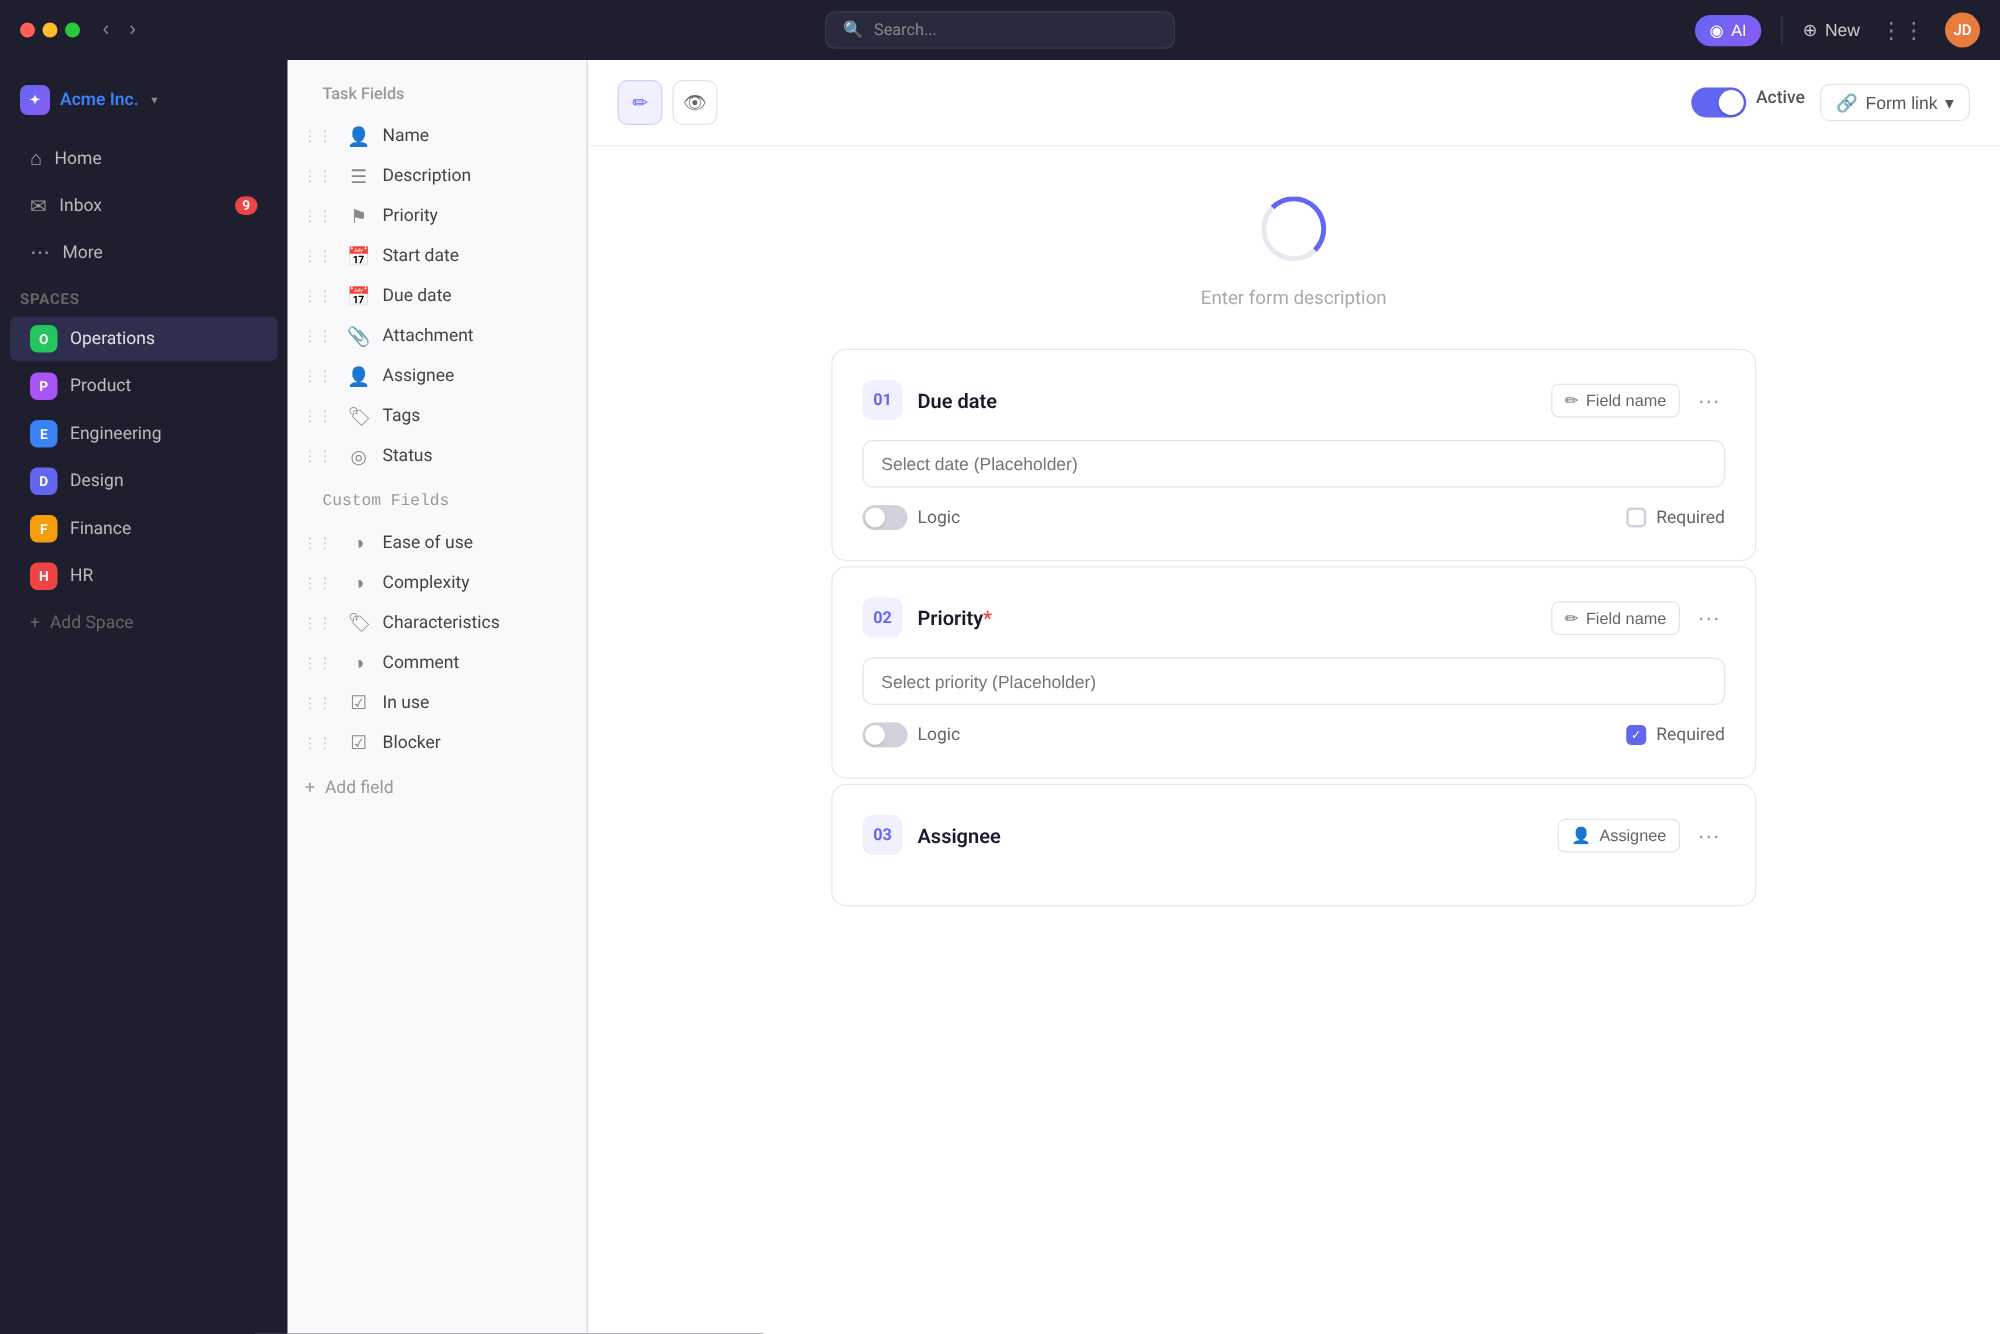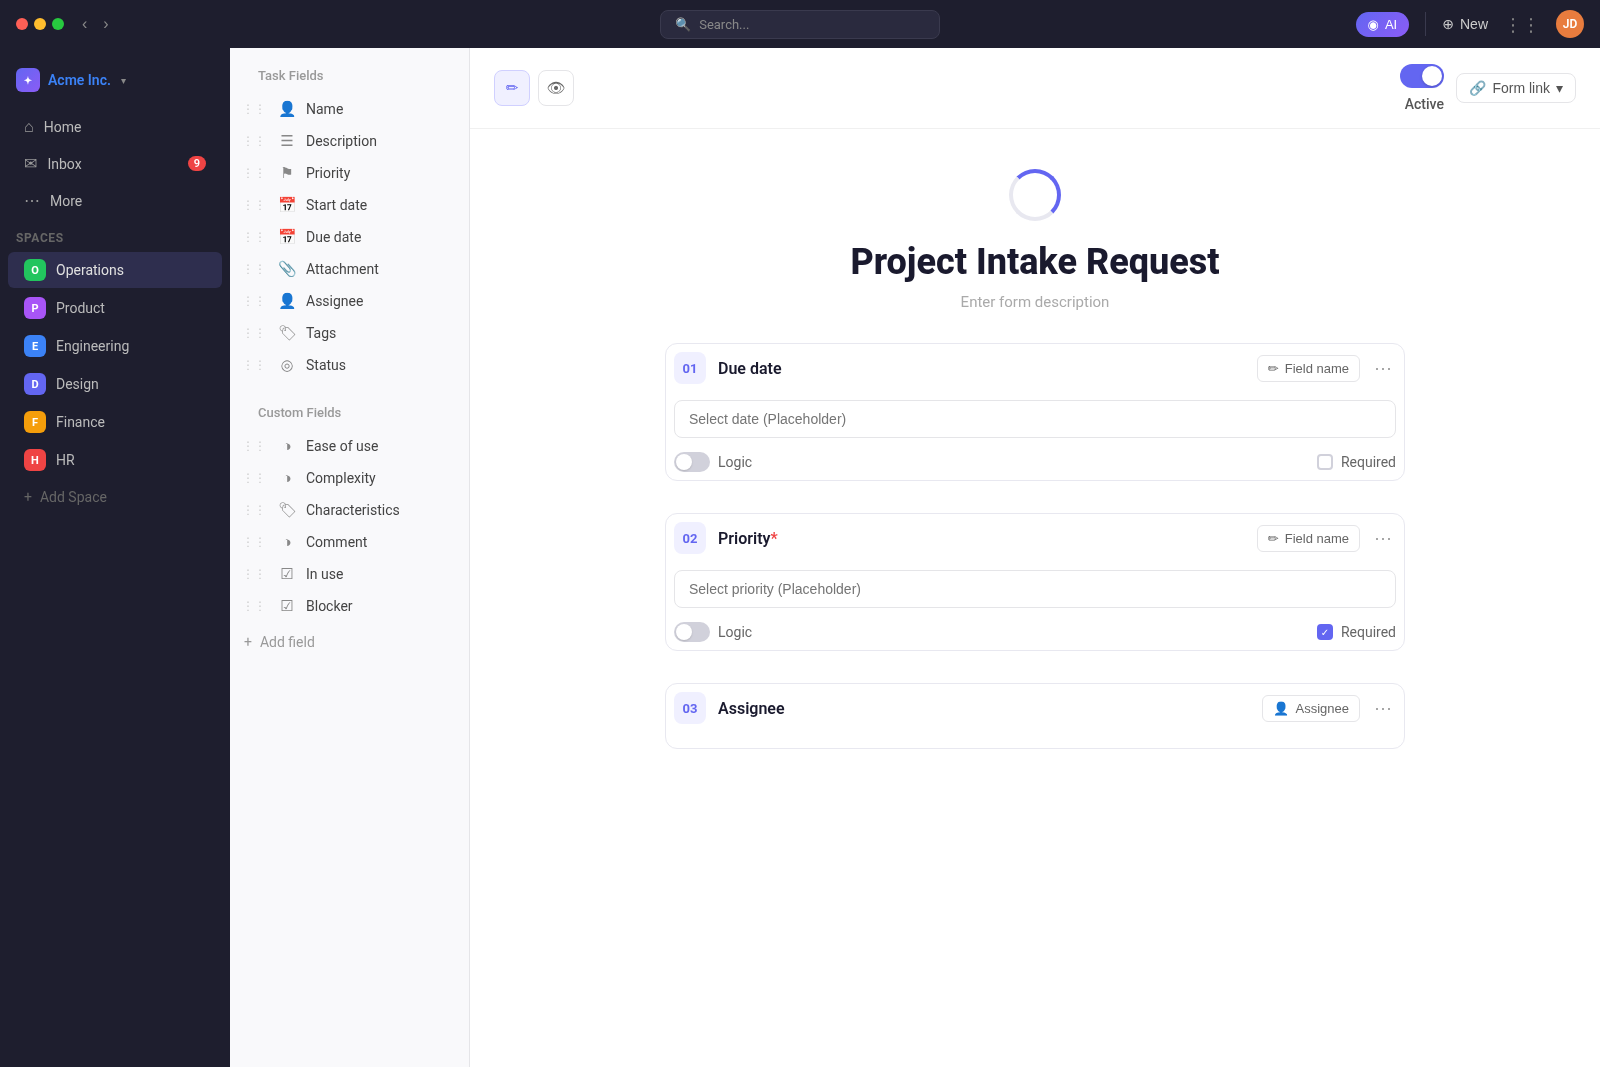--- a/index.html
+++ b/index.html
@@ -286,23 +286,22 @@
       font-size: 15px;
     }
     .toolbar-btn.active { background: #f0f0ff; border-color: #d0d0ff; color: #6366f1; }
     .toolbar-right {
       display: flex;
       align-items: center;
       gap: 12px;
     }
     .toggle-group {
       display: flex;
-      align-items: flex-end;
+      align-items: flex-start;
       gap: 8px;
-      flex-direction: column;
     }
     .toggle {
       width: 44px; height: 24px;
       border-radius: 12px;
       background: #6366f1;
       position: relative;
       cursor: pointer;
     }
     .toggle-knob {
       width: 20px; height: 20px;
@@ -361,22 +360,22 @@
     .form-description {
       font-size: 15px;
       color: #aaa;
     }
 
     
     .form-field-card {
       background: white;
       border: 1px solid #e8e8f0;
       border-radius: 12px;
-      padding: 8px;
-      margin-bottom: 32px;
+      padding: 24px;
+      margin-bottom: 4px;
     }
     .field-card-header {
       display: flex;
       align-items: center;
       justify-content: space-between;
       margin-bottom: 16px;
     }
     .field-card-left {
       display: flex;
       align-items: center;
@@ -613,21 +612,21 @@
       <span class="drag-handle">⋮⋮</span>
       <span class="field-icon">🏷</span>
       <span>Tags</span>
     </div>
     <div class="field-item">
       <span class="drag-handle">⋮⋮</span>
       <span class="field-icon">◎</span>
       <span>Status</span>
     </div>
 
-    <div class="fields-section-title" style="margin-top:24px;">Custom Fields</div>
+    <div class="fields-section-title" style="margin-top:12px;font-family:Liberation Mono, monospace;">Custom Fields</div>
 
     <div class="field-item">
       <span class="drag-handle">⋮⋮</span>
       <span class="field-icon">◑</span>
       <span>Ease of use</span>
     </div>
     <div class="field-item">
       <span class="drag-handle">⋮⋮</span>
       <span class="field-icon">◑</span>
       <span>Complexity</span>
@@ -682,21 +681,20 @@
           <span>▾</span>
         </button>
       </div>
     </div>
 
     <div class="form-body">
       <div class="form-header">
         <div class="loading-spinner">
           <div class="spinner-ring"></div>
         </div>
-        <h1 class="form-title">Project Intake Request</h1>
         <p class="form-description">Enter form description</p>
       </div>
 
       <div class="form-field-card">
         <div class="field-card-header">
           <div class="field-card-left">
             <div class="field-number">01</div>
             <span class="field-name">Due date</span>
           </div>
           <div class="field-card-right">

